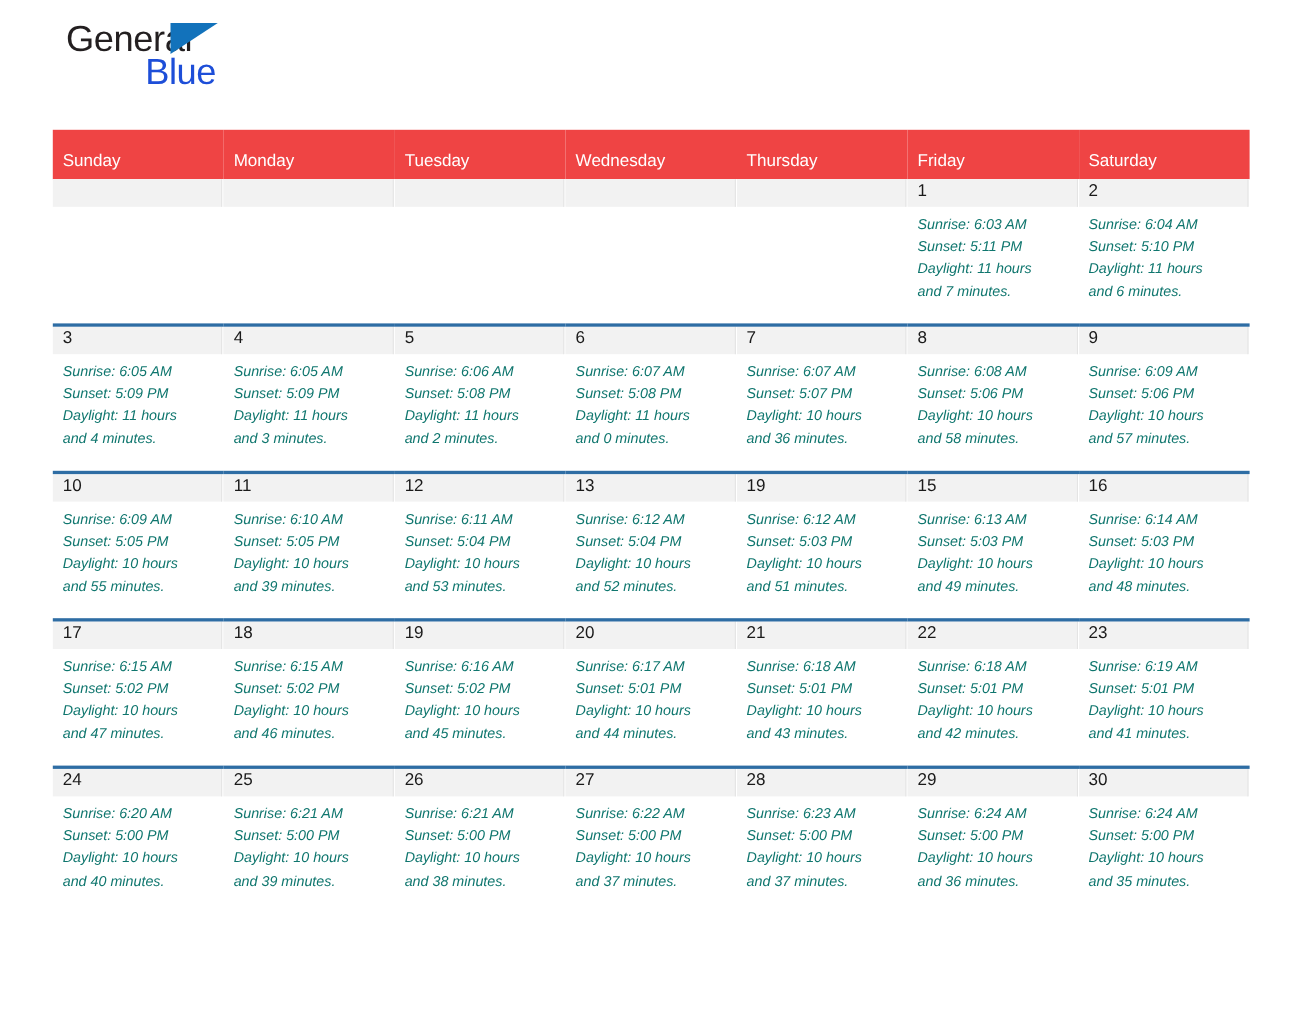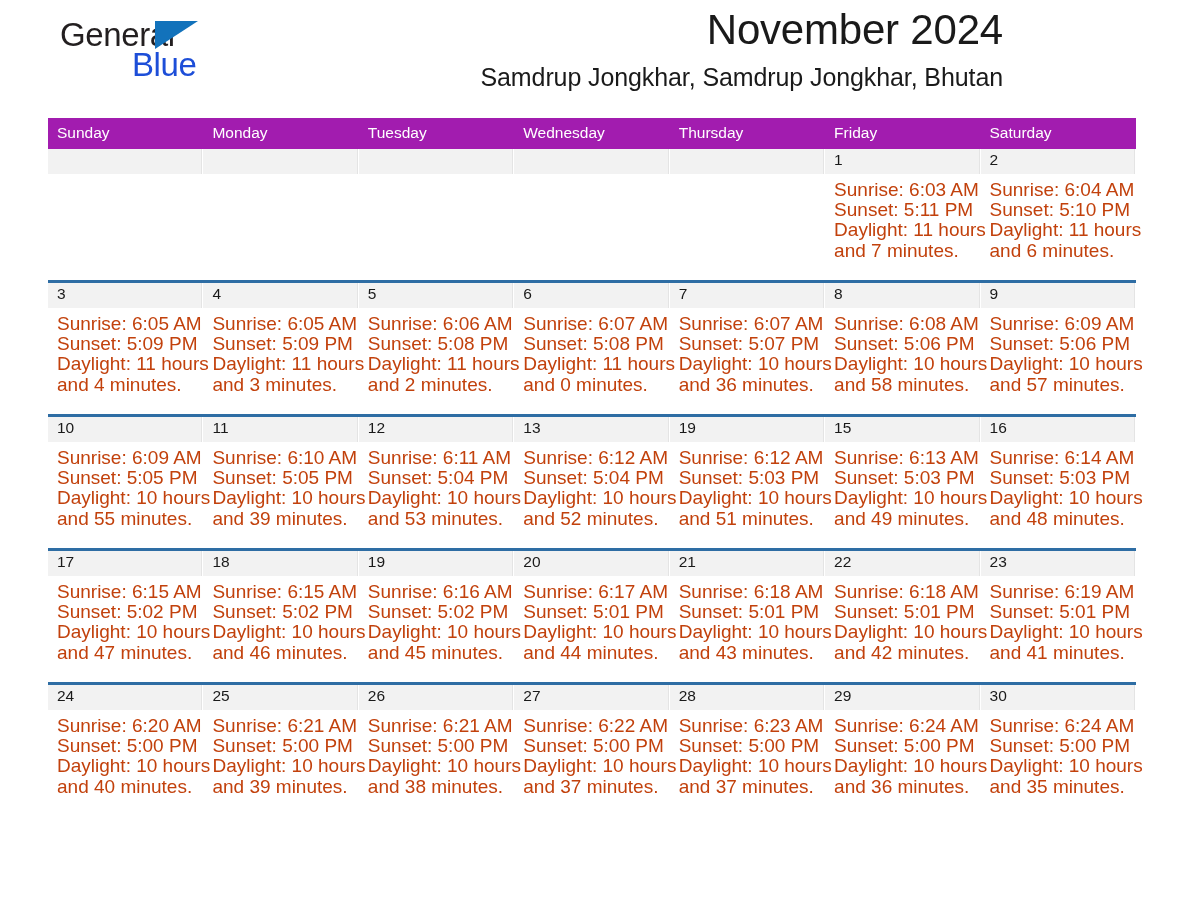--- a/index.html
+++ b/index.html
@@ -83,26 +83,26 @@
     letter-spacing: -0.1px;
   }
 
   
   .calendar {
     width: 1088px;
     border-collapse: collapse;
     table-layout: fixed;
   }
   .calendar th {
-    background: #a21caf;
+    background: #ef4444;
     color: #ffffff;
     font-size: 15.5px;
     font-weight: normal;
     text-align: left;
-    padding: 6px 0 7px 9px;
+    padding: 20px 0 7px 9px;
     border: none;
   }
   .week-row > td {
     vertical-align: top;
     padding: 0;
     border: none;
     border-top: 3px solid #2e6da4;
     width: 155px;
   }
   .week-row.first > td {
@@ -118,23 +118,24 @@
     background: #f2f2f2;
     height: 25px;
     box-sizing: border-box;
     padding: 2px 0 0 9px;
     font-size: 15.5px;
     color: #1a1a1a;
     border-right: 1px solid #e4e4e4;
   }
   .cell-body {
     padding: 6px 9px 0 9px;
-    font-size: 19px;
+    font-size: 13px;
     line-height: 20.2px;
-    color: #c2410c;
+    color: #0f766e;
+    font-style: italic;
   }
   .cell-body div {
     white-space: nowrap;
   }
   .cell.empty .daynum-band {
     background: #f2f2f2;
   }
 </style>
 </head>
 <body>
@@ -142,24 +143,20 @@
 <div class="page">
 
   <div class="masthead">
 
     <div class="logo">
       <span class="logo-general">General</span>
       <span class="logo-tri"></span>
       <span class="logo-blue">Blue</span>
     </div>
 
-    <div class="title-block">
-      <div class="cal-title">November 2024</div>
-      <div class="cal-subtitle">Samdrup Jongkhar, Samdrup Jongkhar, Bhutan</div>
-    </div>
 
   </div>
 
   <table class="calendar">
     <thead>
       <tr>
         <th>Sunday</th>
         <th>Monday</th>
         <th>Tuesday</th>
         <th>Wednesday</th>

